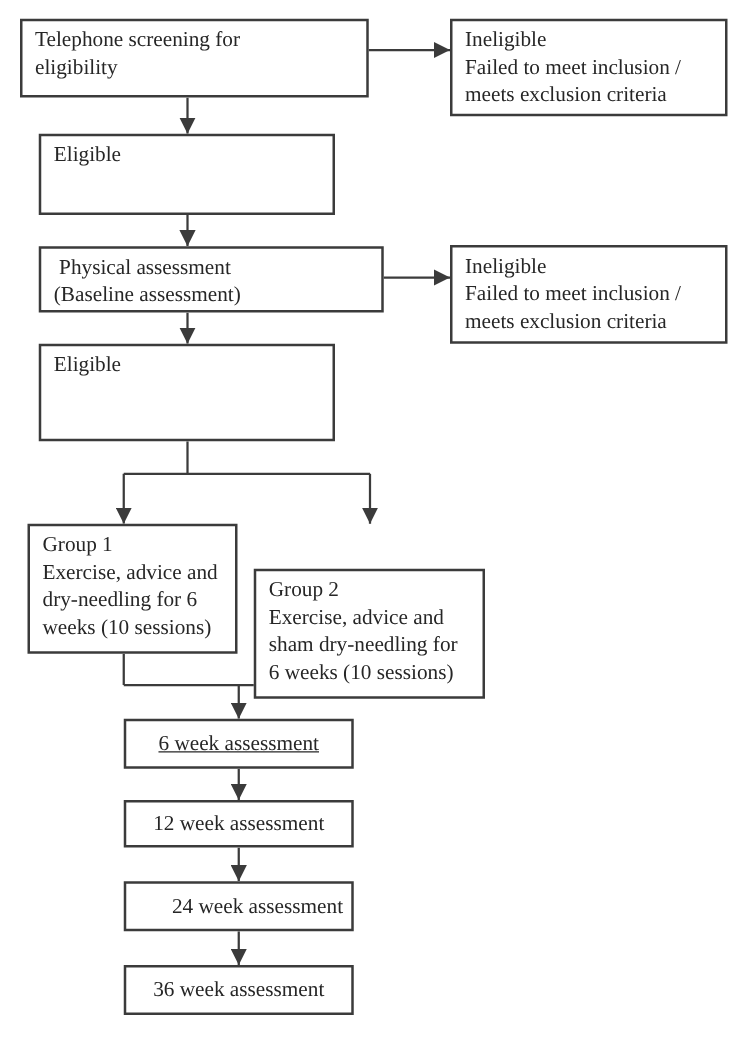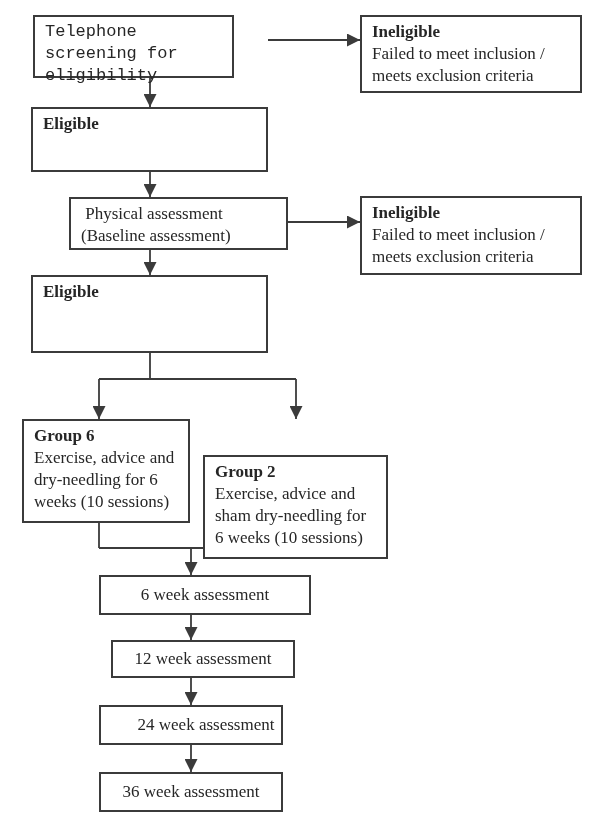--- a/index.html
+++ b/index.html
@@ -21,37 +21,37 @@
   #connectors .ah{fill:var(--border,#3b3b3b);stroke:none;}
   .box{
     position:absolute;
     box-sizing:border-box;
     border:2px solid var(--border);
     background:var(--background);
     padding:4px 10px;
     font-size:17px;
     line-height:22px;
   }
-  .box .title{font-weight:bold;}
+  .box .title{font-weight:normal;}
   .box .body{white-space:pre-line;}
   .box.center{
     display:flex;align-items:center;justify-content:center;
     padding:0;text-align:center;
   }
   
-  #box-telephone      {left:33px;  top:15px;  width:201px; height:63px;font-family:Liberation Mono, monospace;}
+  #box-telephone      {left:16px;  top:15px;  width:279px; height:63px;}
   #box-ineligible-top {left:360px; top:15px;  width:222px; height:78px;}
   #box-eligible-consent{left:31px; top:107px; width:237px; height:65px;}
-  #box-physical       {left:31px;  top:197px; width:219px; height:53px;margin-left:38px;}
+  #box-physical       {left:31px;  top:197px; width:276px; height:53px;}
   #box-ineligible-mid {left:360px; top:196px; width:222px; height:79px;}
   #box-eligible-random{left:31px;  top:275px; width:237px; height:78px;}
   #box-group1         {left:22px;  top:419px; width:168px; height:104px;}
   #box-group2         {left:203px; top:419px; width:185px; height:104px;margin-top:36px;}
-  #box-week6          {left:99px;  top:575px; width:212px; height:40px;}
-  #box-week12         {left:99px;  top:640px; width:184px; height:38px;margin-left:12px;}
+  #box-week6          {left:99px;  top:575px; width:184px; height:40px;text-decoration:underline;}
+  #box-week12         {left:99px;  top:640px; width:184px; height:38px;}
   #box-week24         {left:99px;  top:705px; width:184px; height:40px;padding-left:30px;}
   #box-week52         {left:99px;  top:772px; width:184px; height:40px;}
 </style>
 </head>
 <body>
 
 <div id="canvas">
 
   <svg id="connectors" width="600" height="832" viewBox="0 0 600 832" xmlns="http://www.w3.org/2000/svg">
     <defs>
@@ -98,21 +98,21 @@
     <div class="title">Ineligible</div>
     <div class="body">Failed to meet inclusion /
 meets exclusion criteria</div>
   </div>
 
   <div class="box" id="box-eligible-random">
     <div class="title">Eligible</div>
   </div>
 
   <div class="box" id="box-group1">
-    <div class="title">Group 6</div>
+    <div class="title">Group 1</div>
     <div class="body">Exercise, advice and
 dry-needling for 6
 weeks (10 sessions)</div>
   </div>
 
   <div class="box" id="box-group2">
     <div class="title">Group 2</div>
     <div class="body">Exercise, advice and
 sham dry-needling for
 6 weeks (10 sessions)</div>

